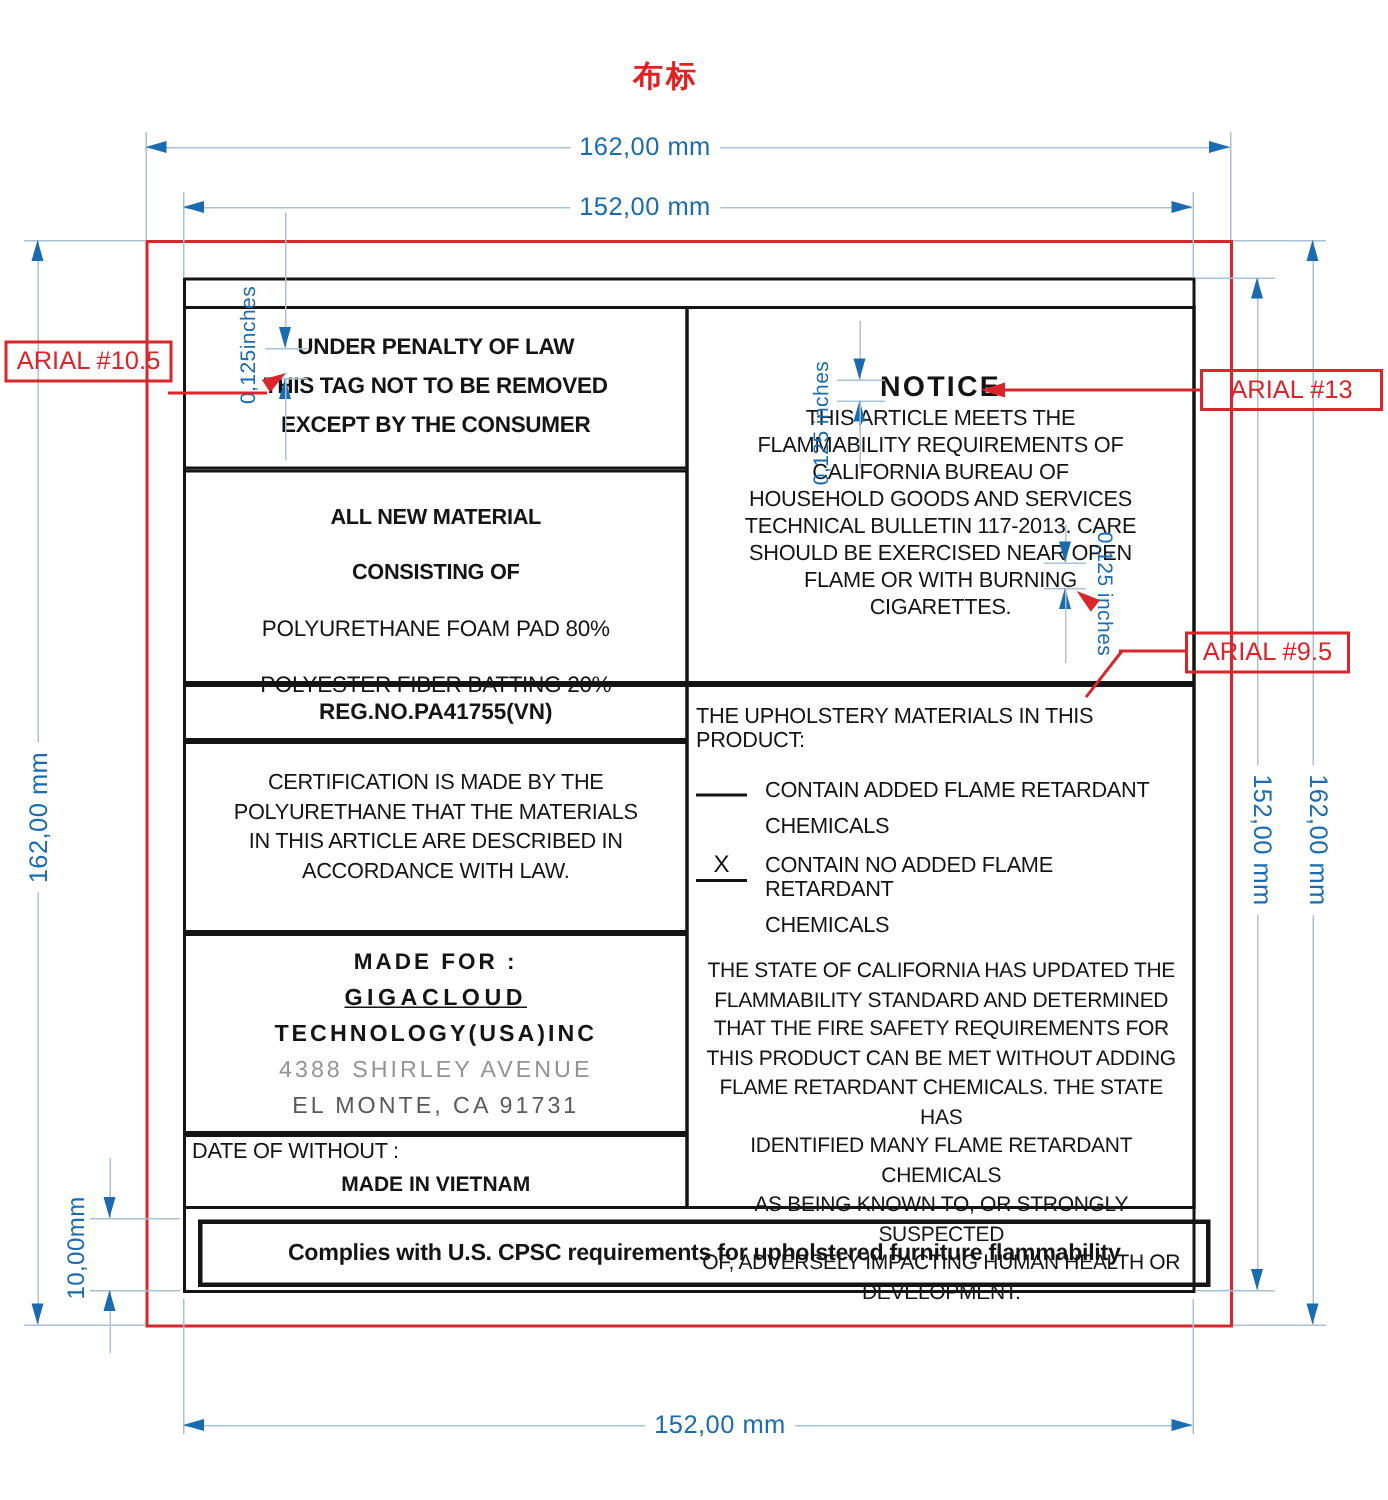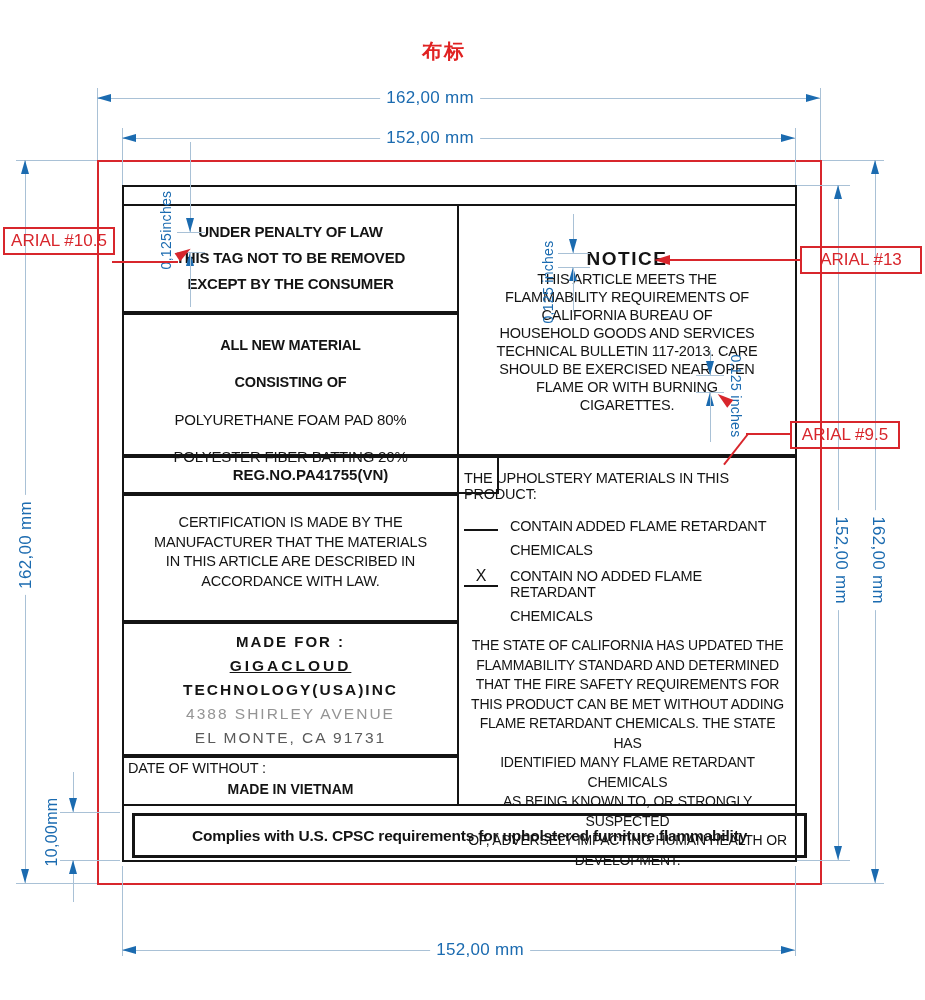--- a/index.html
+++ b/index.html
@@ -54,26 +54,26 @@
     <div class="b fs15 lh26 lines cond">UNDER PENALTY OF LAW
 THIS TAG NOT TO BE REMOVED
 EXCEPT BY THE CONSUMER</div>
   </div>
   <div class="box" style="left:122px;top:313px;width:337px;height:143px;padding-top:12px;">
     <div class="b fs145 lh27 lines cond">ALL NEW MATERIAL
 CONSISTING OF</div>
     <div class="fs15 lh27 lines cond">POLYURETHANE FOAM PAD 80%
 POLYESTER FIBER BATTING 20%</div>
   </div>
-  <div class="box" style="left:122px;top:456px;width:377px;height:38px;line-height:33px;">
+  <div class="box" style="left:122px;top:456px;width:337px;height:38px;line-height:33px;">
     <div class="b fs15">REG.NO.PA41755(VN)</div>
   </div>
   <div class="box" style="left:122px;top:494px;width:337px;height:128px;padding-top:17px;">
     <div class="fs145 lh195 lines cond">CERTIFICATION IS MADE BY THE
-MANUFACTURER THAT THE MATERIALS
+POLYURETHANE THAT THE MATERIALS
 IN THIS ARTICLE ARE DESCRIBED IN
 ACCORDANCE WITH LAW.</div>
   </div>
   <div class="box" style="left:122px;top:622px;width:337px;height:134px;padding-top:6px;">
     <div class="b fs15 lh24 sp2">MADE FOR :</div>
     <div class="b fs155 lh24 sp3">GIGACLOUD</div>
     <div class="b fs155 lh24 sp2">TECHNOLOGY(USA)INC</div>
     <div class="fs155 lh24 sp2 gray1">4388 SHIRLEY AVENUE</div>
     <div class="fs155 lh24 sp2 gray2">EL MONTE, CA 91731</div>
   </div>

